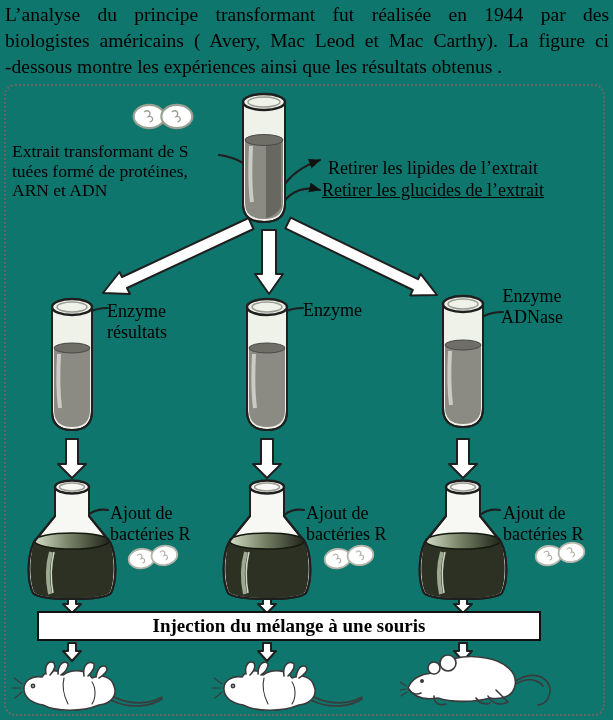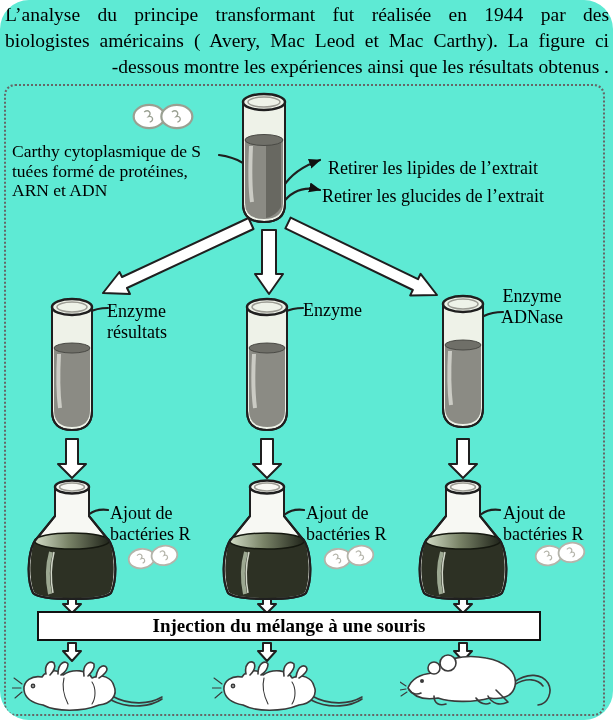--- a/index.html
+++ b/index.html
@@ -1,39 +1,38 @@
 <!DOCTYPE html>
 <html style="--text: #000000; --border: #666666; --outline: #1f1f1f; --glass-tint: #eef2e8; --liquid-gray: #8b8b84; --liquid-surface: #6f6f68; --flask-liquid: #2d3124; --flask-surface-light: #d2dcc6; --bacteria-stroke: #a8a89c;"><head>
 <meta charset="utf-8">
 <style>
   html,body{margin:0;padding:0;background:#fff;}
   .page{
     position:relative;width:613px;height:720px;overflow:hidden;
     font-family:"Liberation Serif","DejaVu Serif",serif;color:var(--text,#000);
-    background:#5eead4;
-    border-radius:29px;
+    background:#0f766e;
   }
   
   .intro{position:absolute;left:5px;top:2px;width:604px;font-size:19.5px;line-height:26px;}
   .jline{text-align:justify;text-align-last:justify;}
-  .lline{text-align:right;margin-left:48px;}
+  .lline{text-align:left;}
   
   .diagram{
     position:absolute;left:4px;top:84px;width:601px;height:632px;
     border:2px dotted var(--border,#666);border-radius:11px;box-sizing:border-box;
   }
   .abs{position:absolute;}
   .arrows{position:absolute;left:0;top:0;width:601px;height:632px;pointer-events:none;}
   .flow{fill:#fff;stroke:var(--outline,#1f1f1f);stroke-width:2;stroke-linejoin:round;}
   .curve{fill:none;stroke:var(--outline,#1f1f1f);stroke-width:2.2;stroke-linecap:round;}
   
   .lbl{position:absolute;font-size:18px;line-height:20px;white-space:nowrap;}
   .src-lbl{left:6px;top:56px;font-size:17.5px;line-height:19.5px;}
   .treat1{left:322px;top:60px;margin-top:12px;}
-  .treat2{left:316px;top:100px;}
+  .treat2{left:316px;top:94px;text-decoration:underline;}
   .enz{line-height:21px;}
   .enz0{left:101px;top:215px;}
   .enz1{left:297px;top:214px;}
   .enz2{left:495px;top:200px;text-align:center;}
   .ajout{line-height:21px;}
   .aj0{left:104px;top:417px;}
   .aj1{left:300px;top:417px;}
   .aj2{left:497px;top:417px;}
   
   .inject-box{
@@ -166,21 +165,21 @@
 
     <svg class="abs" style="left:126px;top:16px;width:62px;height:29px;color:#9aa092" viewBox="0 0 56 26">
         <use href="#sym-bact"></use>
       </svg>
 
     <svg class="abs" style="left:234px;top:6px;width:48px;height:138px" viewBox="0 0 48 138">
         <use href="#sym-tube-big"></use>
       </svg>
 
     <div class="lbl src-lbl">
-      <div>Carthy cytoplasmique de S</div>
+      <div>Extrait transformant de S</div>
       <div>tuées formé de protéines,</div>
       <div>ARN et ADN</div>
     </div>
 
     <div class="lbl treat1">Retirer les lipides de l’extrait</div>
     <div class="lbl treat2">Retirer les glucides de l’extrait</div>
 
     <svg class="abs" style="left:43px;top:210px;width:46px;height:142px" viewBox="0 0 46 142">
         <use href="#sym-tube"></use>
       </svg>

